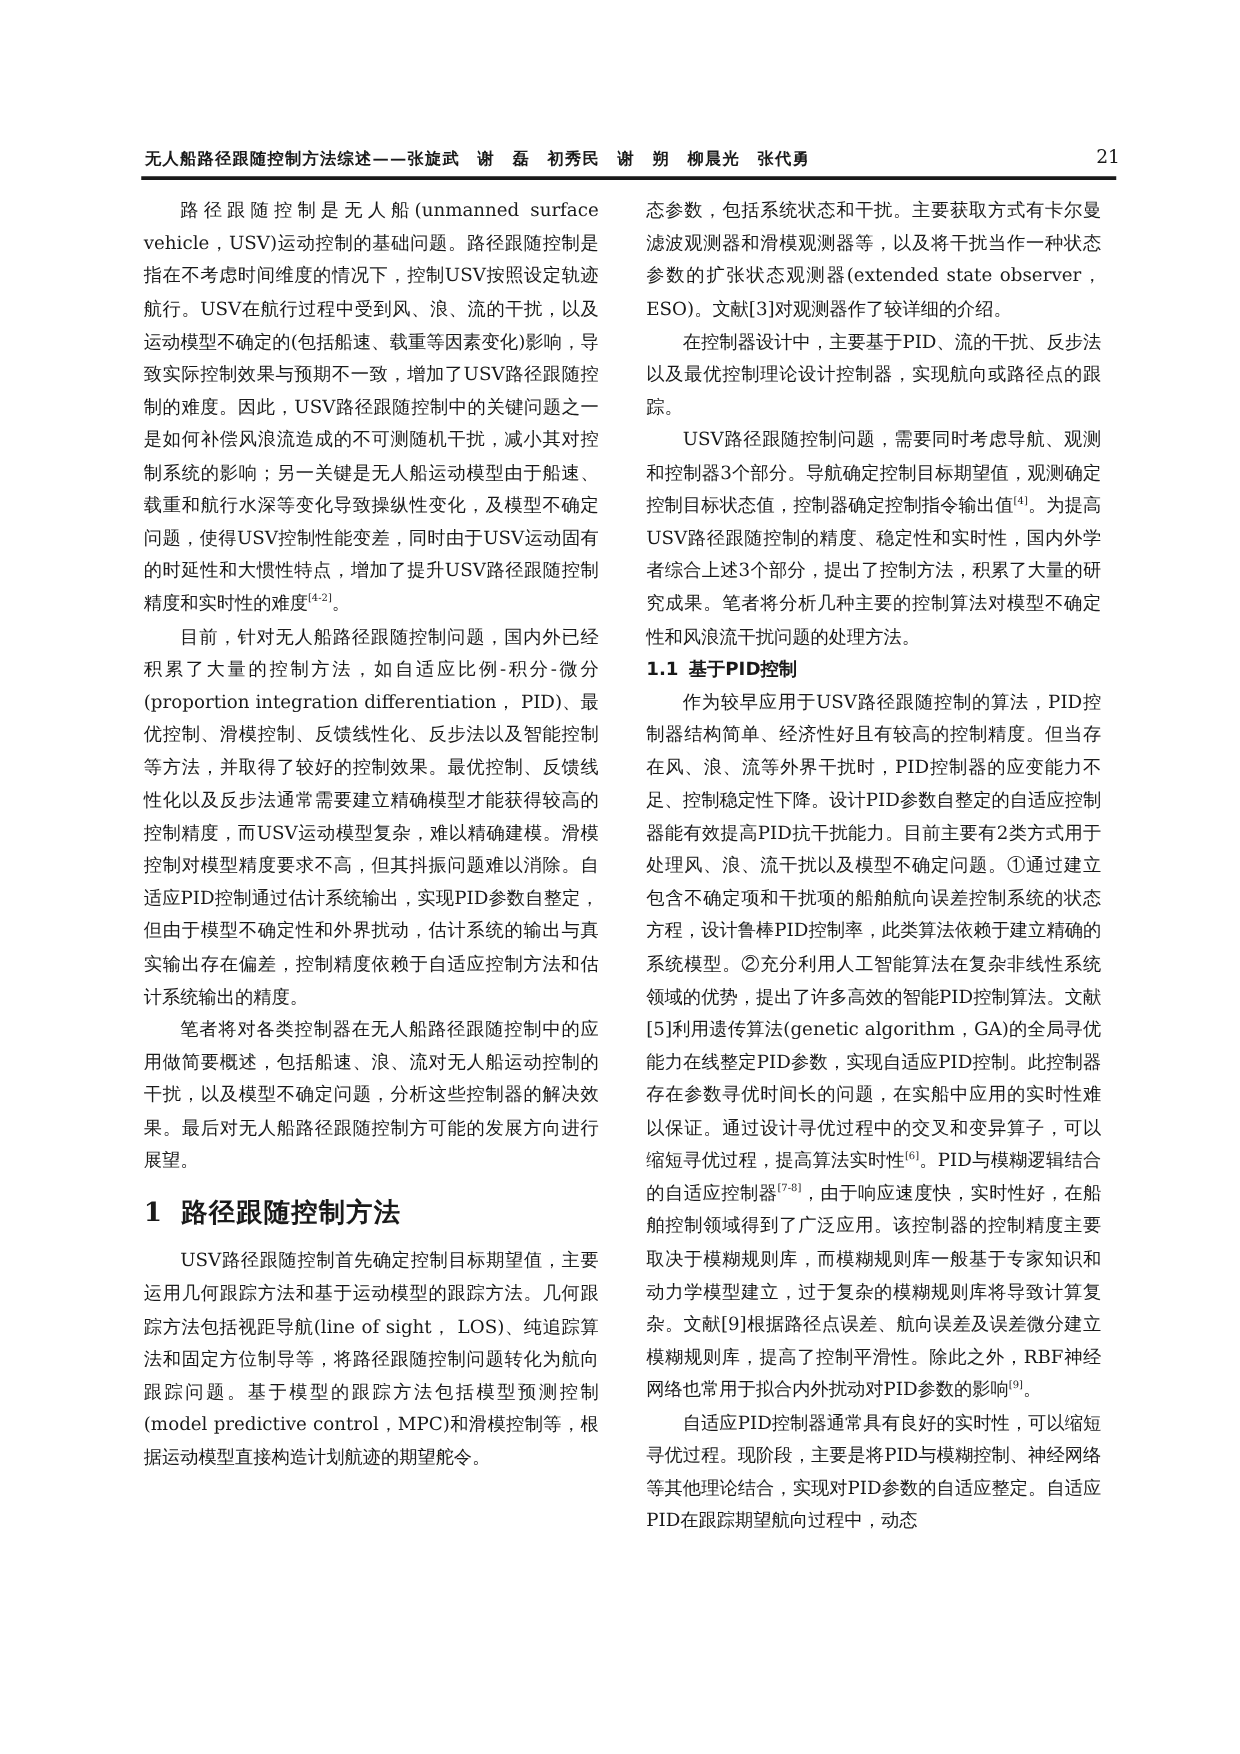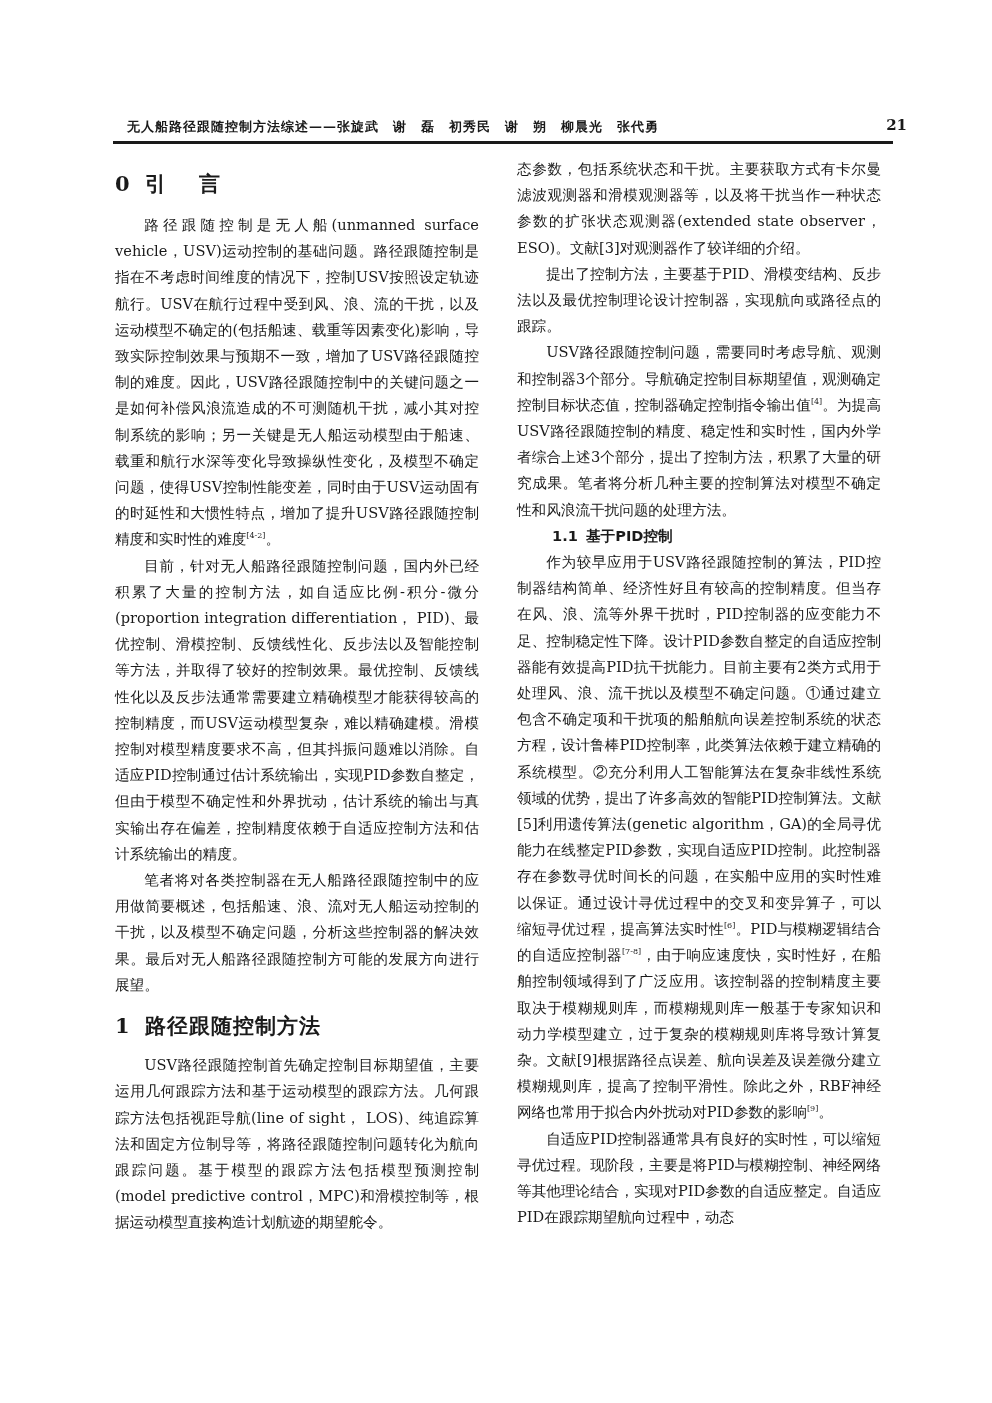--- a/index.html
+++ b/index.html
@@ -1,61 +1,58 @@
 <!DOCTYPE html>
 <html><head>
   <meta charset="utf-8">
   <style>
     html, body { margin: 0; padding: 0; background: #ffffff; }
     body { width: 992px; height: 1403px; position: relative; overflow: hidden;
            font-family: "DejaVu Serif", "Liberation Serif", serif; color: #1a1a1a; }
-    .running-head { position: absolute; left: 127px; top: 116px; width: 780px; height: 22px;
+    .running-head { position: absolute; left: 116px; top: 116px; width: 780px; height: 22px;
                     font-size: 13px; letter-spacing: 1px; font-weight: bold; }
     .running-head .title { position: absolute; left: 0; top: 2px; white-space: nowrap; }
-    .running-head .page-no { position: absolute; right: 0; top: 0; font-size: 15px; font-weight: bold; letter-spacing: 0; }
+    .running-head .page-no { position: absolute; right: 0; top: 0; font-size: 15px; font-weight: normal; letter-spacing: 0; }
     .head-rule { position: absolute; left: 113px; top: 141px; width: 780px; height: 3px; background: #1a1a1a; }
 
     .col { position: absolute; top: 156px; width: 364px; font-size: 14.6px; line-height: 26.2px;
            text-align: justify; }
     .col.left { left: 115px; }
     .col.right { left: 517px; }
     .col p { margin: 0; text-indent: 2em; }
     .col p.noindent { text-indent: 0; }
     .h1 { font-size: 21px; line-height: 28px; margin: 0; letter-spacing: 1px; }
     .h1.sec0 { margin-top: 14px; margin-bottom: 14px; letter-spacing: 6px; }
     .h1.sec1 { margin-top: 14px; margin-bottom: 12px; }
     .h1 .num { display: inline-block; width: 30px; }
     .h2 { font-size: 14.6px; line-height: 26.2px; font-weight: bold; margin: 0; font-family: "DejaVu Sans", "Liberation Sans", sans-serif; }
-    .h2 .num { display: inline-block; width: 34px; margin-left: 35px; }
+    .h2 .num { display: inline-block; width: 34px; }
     sup { font-size: 8px; line-height: 0; vertical-align: 6px; }
   </style>
 </head>
 <body>
 
 <div class="running-head">
   <span class="title">无人船路径跟随控制方法综述——张旋武　谢　磊　初秀民　谢　朔　柳晨光　张代勇</span>
   <span class="page-no">21</span>
 </div>
 <div class="head-rule"></div>
 
 <div class="col left">
-  <h2 class="h1 sec0">
-    <span class="num">0</span><span>引　言</span>
-  </h2>
   <p><span>路径跟随控制是无人船(unmanned surface vehicle，USV)运动控制的基础问题。路径跟随控制是指在不考虑时间维度的情况下，控制USV按照设定轨迹航行。USV在航行过程中受到风、浪、流的干扰，以及运动模型不确定的(包括船速、载重等因素变化)影响，导致实际控制效果与预期不一致，增加了USV路径跟随控制的难度。因此，USV路径跟随控制中的关键问题之一是如何补偿风浪流造成的不可测随机干扰，减小其对控制系统的影响；另一关键是无人船运动模型由于船速、载重和航行水深等变化导致操纵性变化，及模型不确定问题，使得USV控制性能变差，同时由于USV运动固有的时延性和大惯性特点，增加了提升USV路径跟随控制精度和实时性的难度</span><sup>[4-2]</sup><span>。</span></p>
   <p>目前，针对无人船路径跟随控制问题，国内外已经积累了大量的控制方法，如自适应比例-积分-微分(proportion integration differentiation， PID)、最优控制、滑模控制、反馈线性化、反步法以及智能控制等方法，并取得了较好的控制效果。最优控制、反馈线性化以及反步法通常需要建立精确模型才能获得较高的控制精度，而USV运动模型复杂，难以精确建模。滑模控制对模型精度要求不高，但其抖振问题难以消除。自适应PID控制通过估计系统输出，实现PID参数自整定，但由于模型不确定性和外界扰动，估计系统的输出与真实输出存在偏差，控制精度依赖于自适应控制方法和估计系统输出的精度。</p>
   <p>笔者将对各类控制器在无人船路径跟随控制中的应用做简要概述，包括船速、浪、流对无人船运动控制的干扰，以及模型不确定问题，分析这些控制器的解决效果。最后对无人船路径跟随控制方可能的发展方向进行展望。</p>
   <h2 class="h1 sec1">
     <span class="num">1</span><span>路径跟随控制方法</span>
   </h2>
   <p>USV路径跟随控制首先确定控制目标期望值，主要运用几何跟踪方法和基于运动模型的跟踪方法。几何跟踪方法包括视距导航(line of sight， LOS)、纯追踪算法和固定方位制导等，将路径跟随控制问题转化为航向跟踪问题。基于模型的跟踪方法包括模型预测控制(model predictive control，MPC)和滑模控制等，根据运动模型直接构造计划航迹的期望舵令。</p>
 </div>
 
 <div class="col right">
   <p class="noindent">态参数，包括系统状态和干扰。主要获取方式有卡尔曼滤波观测器和滑模观测器等，以及将干扰当作一种状态参数的扩张状态观测器(extended state observer，ESO)。文献[3]对观测器作了较详细的介绍。</p>
-  <p>提出了控制方法，主要基于PID、滑模变结构、反步法以及最优控制理论设计控制器，实现航向或路径点的跟踪。</p>
+  <p>在控制器设计中，主要基于PID、流的干扰、反步法以及最优控制理论设计控制器，实现航向或路径点的跟踪。</p>
   <p><span>USV路径跟随控制问题，需要同时考虑导航、观测和控制器3个部分。导航确定控制目标期望值，观测确定控制目标状态值，控制器确定控制指令输出值</span><sup>[4]</sup><span>。为提高USV路径跟随控制的精度、稳定性和实时性，国内外学者综合上述3个部分，提出了控制方法，积累了大量的研究成果。笔者将分析几种主要的控制算法对模型不确定性和风浪流干扰问题的处理方法。</span></p>
   <h3 class="h2">
     <span class="num">1.1</span><span>基于PID控制</span>
   </h3>
   <p><span>作为较早应用于USV路径跟随控制的算法，PID控制器结构简单、经济性好且有较高的控制精度。但当存在风、浪、流等外界干扰时，PID控制器的应变能力不足、控制稳定性下降。设计PID参数自整定的自适应控制器能有效提高PID抗干扰能力。目前主要有2类方式用于处理风、浪、流干扰以及模型不确定问题。①通过建立包含不确定项和干扰项的船舶航向误差控制系统的状态方程，设计鲁棒PID控制率，此类算法依赖于建立精确的系统模型。②充分利用人工智能算法在复杂非线性系统领域的优势，提出了许多高效的智能PID控制算法。文献[5]利用遗传算法(genetic algorithm，GA)的全局寻优能力在线整定PID参数，实现自适应PID控制。此控制器存在参数寻优时间长的问题，在实船中应用的实时性难以保证。通过设计寻优过程中的交叉和变异算子，可以缩短寻优过程，提高算法实时性</span><sup>[6]</sup><span>。PID与模糊逻辑结合的自适应控制器</span><sup>[7-8]</sup><span>，由于响应速度快，实时性好，在船舶控制领域得到了广泛应用。该控制器的控制精度主要取决于模糊规则库，而模糊规则库一般基于专家知识和动力学模型建立，过于复杂的模糊规则库将导致计算复杂。文献[9]根据路径点误差、航向误差及误差微分建立模糊规则库，提高了控制平滑性。除此之外，RBF神经网络也常用于拟合内外扰动对PID参数的影响</span><sup>[9]</sup><span>。</span></p>
   <p>自适应PID控制器通常具有良好的实时性，可以缩短寻优过程。现阶段，主要是将PID与模糊控制、神经网络等其他理论结合，实现对PID参数的自适应整定。自适应PID在跟踪期望航向过程中，动态</p>
 </div>
 
 </body></html>

